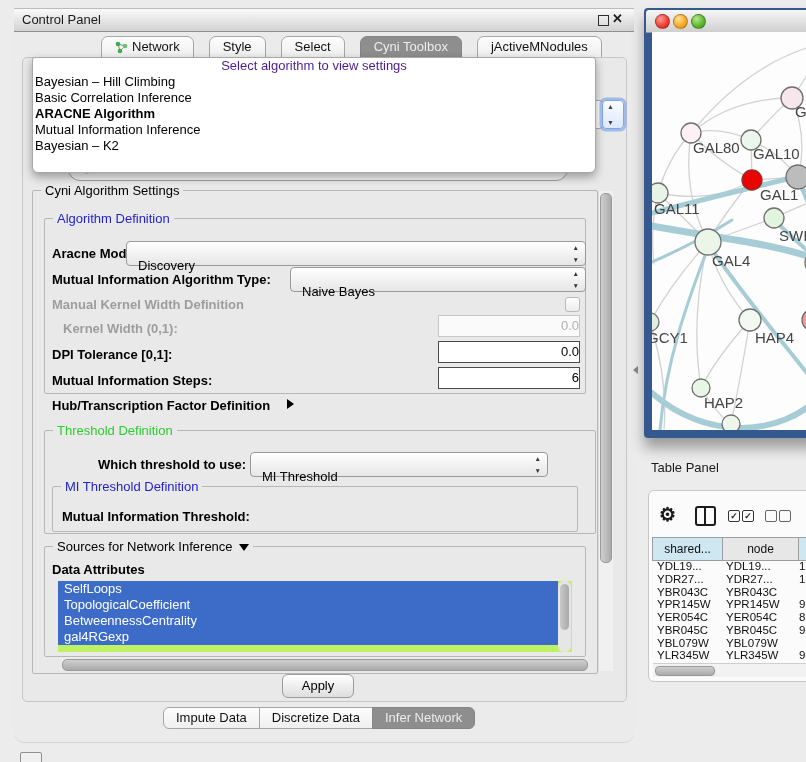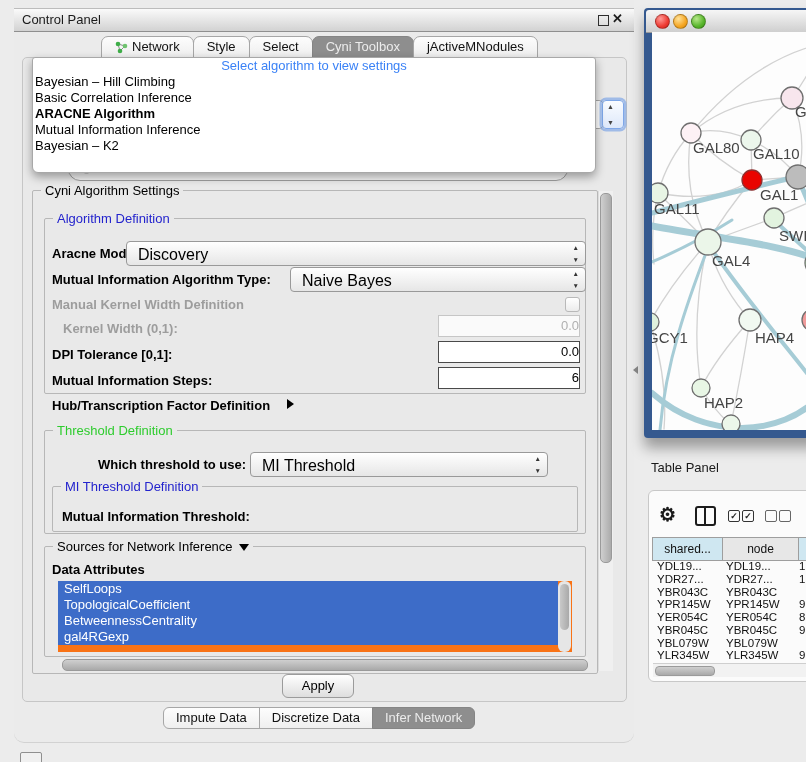--- a/index.html
+++ b/index.html
@@ -6,55 +6,55 @@
   #root{position:relative;width:806px;height:762px;overflow:hidden;background:#ececec;margin-left:14px;}
   .abs{position:absolute;}
   
   .cp-outer{left:0;top:0;width:620px;height:742px;background:#ebebeb;border-bottom:1px solid #d2d2d2;border-radius:0 0 10px 10px;}
   .cp-titlebar{left:0;top:8px;width:620px;height:22px;background:linear-gradient(#fafafa,#d2d2d2);border-top:1px solid #bcbcbc;border-bottom:1px solid #8f8f8f;}
   .cp-title{position:absolute;left:8px;top:0;line-height:22px;font-size:13px;color:#1a1a1a;}
   .float-icon{position:absolute;left:584px;top:6px;width:9px;height:9px;border:1.6px solid #2e2e2e;background:transparent;}
   .close-icon{position:absolute;left:598px;top:2px;font-size:13px;font-weight:bold;color:#1c1c1c;}
   .close-icon::before{content:"✕";}
   
-  .tabbar{left:88px;top:36px;height:22px;display:flex;}
+  .tabbar{left:88px;top:36px;height:22px;display:flex;gap:16px;}
   .tab{height:20px;line-height:20px;padding:0 13px;font-size:13px;color:#111;background:linear-gradient(#fdfdfd,#eeeeee);border:1px solid #a6a6a6;border-radius:7px 7px 0 0;margin-left:-1px;display:flex;align-items:center;white-space:nowrap;}
   .tab.sel{background:var(--tab-selected-bg,#8e8e8e);color:#ececec;border-color:#858585;}
   .tab svg{margin-right:4px;}
   .cp-sub{left:8px;top:57px;width:603px;height:643px;background:#e9e9e9;border:1px solid #c6c6c6;border-radius:5px;}
   
   .bg-combo-top{left:54px;top:100px;width:534px;height:27px;background:#fff;border:1px solid #a9a9a9;border-radius:5px;z-index:2;}
   .bg-spinner{left:588px;top:100px;width:20px;height:27px;background:linear-gradient(#fafcff,#dde8fa);border:1px solid #7ea7e8;border-radius:4px;box-shadow:0 0 0 2.5px rgba(100,150,230,.55);z-index:2;}
   .bg-spinner::before{content:"▲";position:absolute;left:4px;top:2px;font-size:7px;color:#444;}
   .bg-spinner::after{content:"▼";position:absolute;left:4px;bottom:2px;font-size:7px;color:#444;}
   .bg-combo-node{left:54px;top:154px;width:498px;height:25px;background:#f4f4f4;border:1px solid #9f9f9f;border-radius:12px;z-index:2;}
   .bg-combo-node span{position:absolute;left:14px;top:4px;font-size:13px;color:#c9c9c9;white-space:nowrap;}
   
   .popup{left:18px;top:57px;width:562px;height:114px;background:#fff;border:1px solid #a8a8a8;border-radius:3px 3px 6px 6px;box-shadow:0 4px 10px rgba(0,0,0,.35);z-index:3;}
-  .pu-hint{height:16px;line-height:16px;text-align:center;font-size:13px;color:#3b82f6;}
+  .pu-hint{height:16px;line-height:16px;text-align:center;font-size:13px;color:#4c1d95;}
   .pu-item{height:16px;line-height:16px;font-size:13px;color:#000;padding-left:2px;white-space:nowrap;}
   .pu-item.bold{font-weight:bold;}
   
   .group{position:absolute;border:1px solid #b7b7b7;border-radius:2px;}
   .group-label{position:absolute;top:-8px;left:8px;background:#e9e9e9;padding:0 4px;font-size:13px;color:#000;white-space:nowrap;}
   .group-label.blue{color:var(--group-label-blue,#2323cd);}
   .group-label.green{color:var(--group-label-green,#2ecc2e);}
   .lbl{position:absolute;font-size:13px;font-weight:bold;color:#000;white-space:nowrap;}
   .lbl.dis{color:#9d9d9d;}
   .combo{position:absolute;height:23px;background:linear-gradient(#ffffff,#e6e6e6);border:1px solid #999;border-radius:4px;}
-  .combo span{position:absolute;left:11px;top:4px;font-size:16px;color:#000;white-space:nowrap;text-align:center;}
+  .combo span{position:absolute;left:11px;top:16px;font-size:13px;color:#000;white-space:nowrap;text-align:center;}
   .combo::before{content:"▲";position:absolute;right:6px;top:2px;font-size:6.5px;color:#333;}
   .combo::after{content:"▼";position:absolute;right:6px;bottom:2px;font-size:6.5px;color:#333;}
   .field{position:absolute;height:20px;background:#fff;border:1px solid #4a4a4a;font-size:13px;color:#000;text-align:right;line-height:20px;}
   .field.dis{border:1px solid #c6c6c6;color:#b0b0b0;background:#fafafa;}
   .checkbox{position:absolute;width:13px;height:13px;border:1px solid #b9b9b9;border-radius:3px;background:linear-gradient(#fff,#ececec);}
   .tri-right{position:absolute;width:0;height:0;border-left:7px solid #000;border-top:5px solid transparent;border-bottom:5px solid transparent;}
   .tri-down{display:inline-block;width:0;height:0;border-top:7px solid #000;border-left:5px solid transparent;border-right:5px solid transparent;margin-left:6px;}
   
-  .attr-list{left:44px;top:581px;width:514px;height:71px;background:#f97316;overflow:hidden;}
+  .attr-list{left:44px;top:581px;width:514px;height:71px;background:#bef264;overflow:hidden;}
   .attr-item{width:494px;height:16px;line-height:16px;padding-left:6px;font-size:13px;color:#fff;background:var(--selection-blue,#3d6cc8);white-space:nowrap;}
   .attr-scroll-track{left:544px;top:581px;width:13px;height:71px;background:#e6e6e6;border-radius:6px;}
   .attr-scroll-thumb{left:546px;top:584px;width:9px;height:46px;background:linear-gradient(90deg,#c9c9c9,#a9a9a9);border-radius:5px;}
   
   .v-track{left:584px;top:191px;width:14px;height:480px;background:#f0f0f0;border-left:1px solid #dcdcdc;}
   .v-thumb{left:586px;top:193px;width:10px;height:368px;background:linear-gradient(90deg,#cfcfcf,#ababab);border-radius:5px;border:1px solid #9a9a9a;}
   .h-track{left:46px;top:657px;width:528px;height:13px;background:#ececec;}
   .h-thumb{left:48px;top:659px;width:524px;height:10px;background:linear-gradient(#cfcfcf,#a9a9a9);border-radius:5px;border:1px solid #9a9a9a;}
   .apply-btn{left:268px;top:674px;width:70px;height:22px;background:linear-gradient(#ffffff,#dedede);border:1px solid #9b9b9b;border-radius:6px;font-size:13px;text-align:center;line-height:22px;color:#000;}
   .bottom-tabbar{left:150px;top:707px;height:22px;display:flex;}
@@ -177,21 +177,21 @@
   <span class="lbl dis" style="left:49px;top:321px;">Kernel Width (0,1):</span>
   <div class="field dis" style="left:424px;top:315px;width:140px;">0.0</div>
   <span class="lbl" style="left:38px;top:347px;">DPI Tolerance [0,1]:</span>
   <div class="field" style="left:424px;top:341px;width:140px;">0.0</div>
   <span class="lbl" style="left:38px;top:373px;">Mutual Information Steps:</span>
   <div class="field" style="left:424px;top:367px;width:140px;">6</div>
 
   <span class="lbl" style="left:38px;top:398px;">Hub/Transcription Factor Definition</span>
   <span class="tri-right" style="left:273px;top:399px;"></span>
 
-  <div class="group" style="left:30px;top:430px;width:540px;height:102px;">
+  <div class="group" style="left:30px;top:430px;width:540px;height:102px;padding-left:10px;">
     <span class="group-label green">Threshold Definition</span>
   </div>
   <span class="lbl" style="left:84px;top:457px;">Which threshold to use:</span>
   <div class="combo" style="left:236px;top:452px;width:296px;">
     <span>MI Threshold</span>
   </div>
   <div class="group" style="left:38px;top:486px;width:524px;height:44px;">
     <span class="group-label blue">MI Threshold Definition</span>
   </div>
   <span class="lbl" style="left:48px;top:509px;">Mutual Information Threshold:</span>

